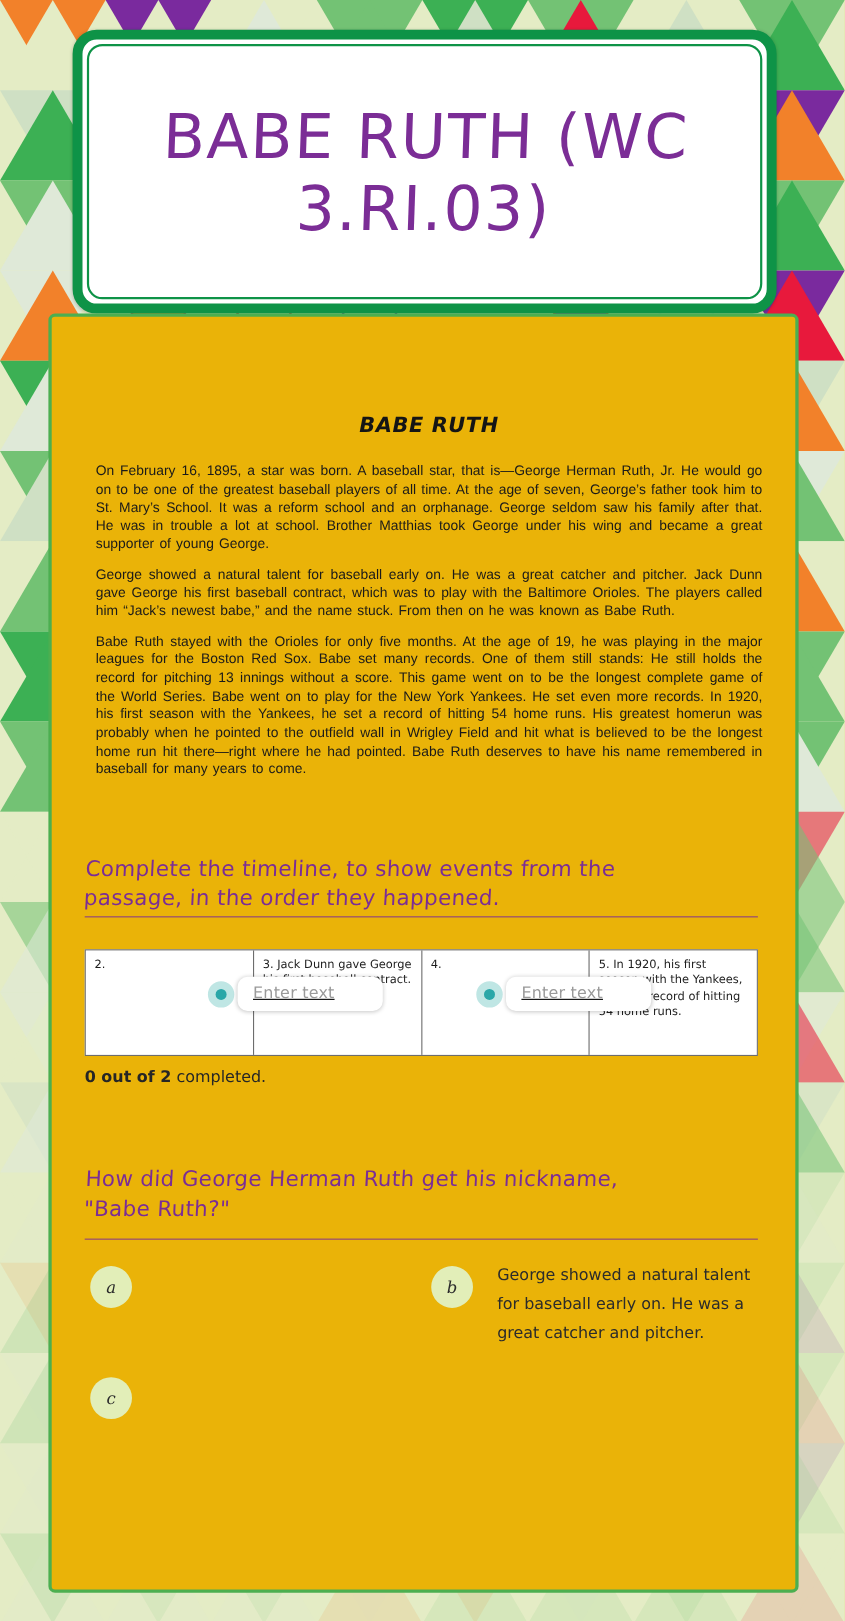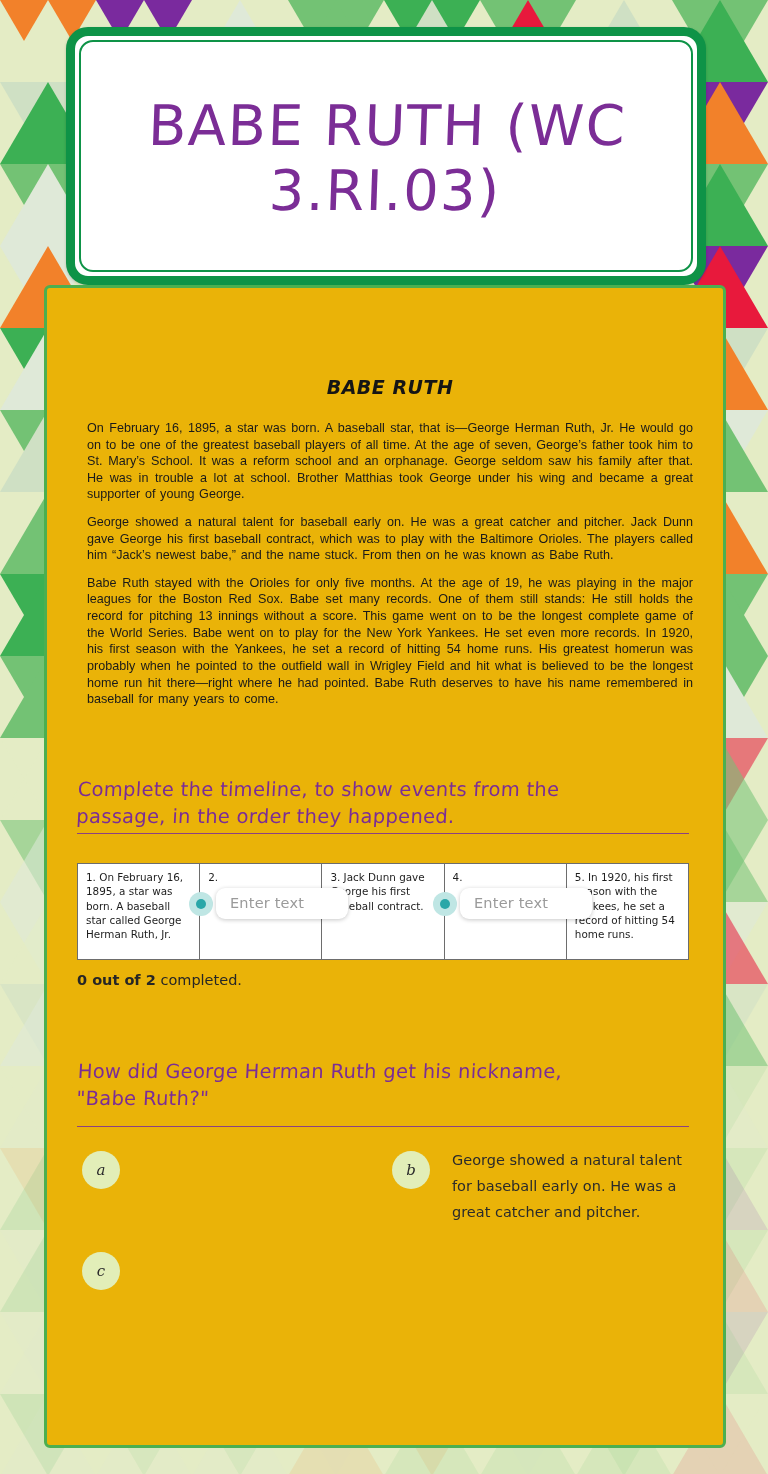--- a/index.html
+++ b/index.html
@@ -126,20 +126,21 @@
     position: relative;
     overflow: hidden;
   }
   .timeline-cell:last-child { border-right: none; }
 
   .enter-text-widget {
     position: absolute;
     display: flex;
     align-items: center;
     z-index: 8;
+    text-decoration: underline;
   }
   .radio-dot {
     width: 24px; height: 24px;
     border-radius: 50%;
     background: #bfe6e4;
     display: flex; align-items: center; justify-content: center;
     flex: none;
     margin-right: 3px;
   }
   .radio-dot i {
@@ -517,21 +518,20 @@
     <p class="passage-para">Babe Ruth stayed with the Orioles for only five months.  At the age of 19, he was playing in the major leagues for the Boston Red Sox.  Babe set many records.  One of them still stands:  He still holds the record for pitching 13 innings without a score.  This game went on to be the longest complete game of the World Series.  Babe went on to play for the New York Yankees.  He set even more records.  In 1920, his first season with the Yankees, he set a record of hitting 54 home runs.  His greatest homerun was probably when he pointed to the outfield wall in Wrigley Field and hit what is believed to be the longest home run hit there—right where he had pointed.  Babe Ruth deserves to have his name remembered in baseball for many years to come.</p>
   </div>
 
   <div class="hand-prompt" style="left:30px; top:489px; width:600px;">
     <div>Complete the timeline, to show events from the</div>
     <div>passage, in the order they happened.</div>
   </div>
   <div class="prompt-rule" style="left:30px; top:545px; width:612px;"></div>
 
   <div id="timeline-table">
-    <div class="timeline-cell">1. On February 16, 1895, a star was born. A baseball star called George Herman Ruth, Jr.</div>
     <div class="timeline-cell">2.</div>
     <div class="timeline-cell">3. Jack Dunn gave George his first baseball contract.</div>
     <div class="timeline-cell">4.</div>
     <div class="timeline-cell">5. In 1920, his first season with the Yankees, he set a record of hitting 54 home runs.</div>
   </div>
 
   <div class="enter-text-widget" style="left:142px; top:600px;">
     <span class="radio-dot">
         <i></i>
       </span>

